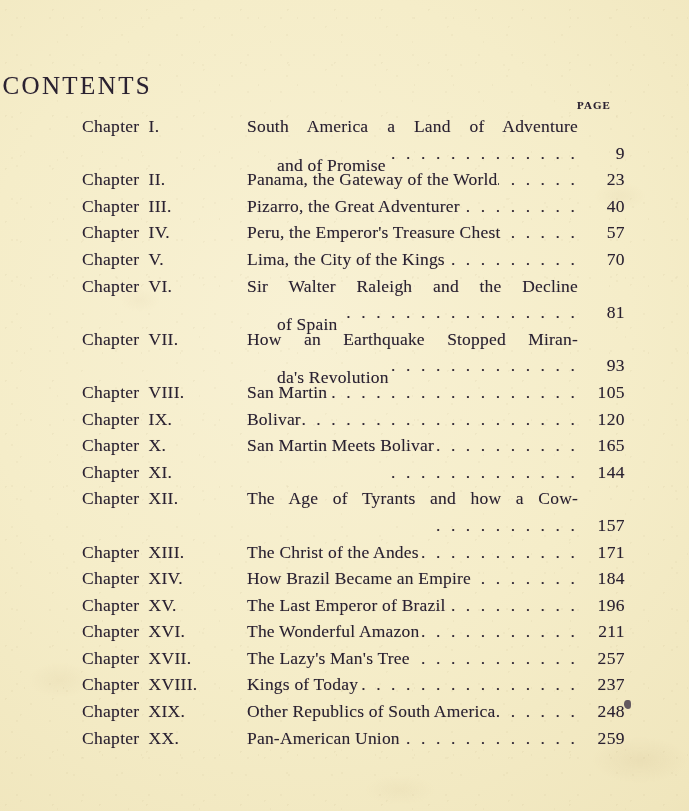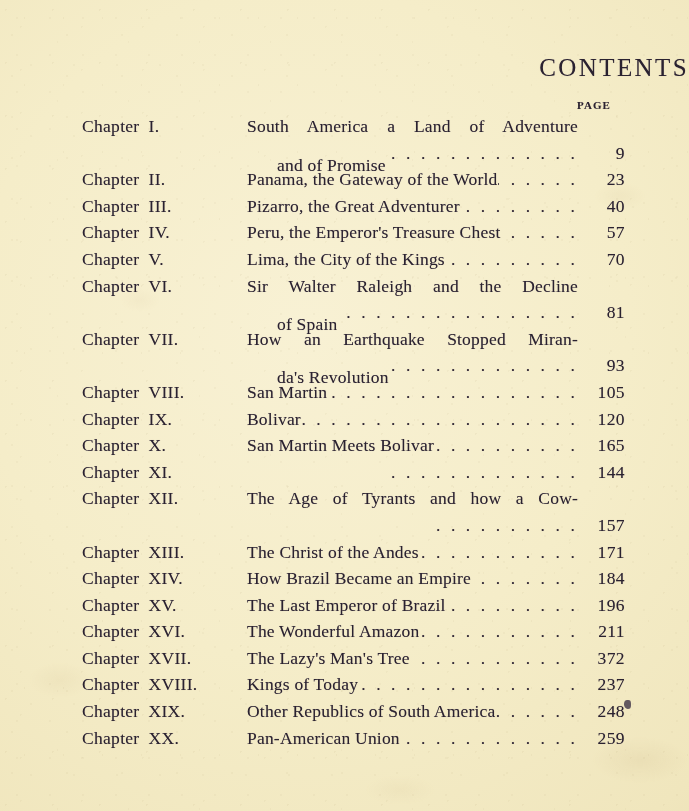--- a/index.html
+++ b/index.html
@@ -66,24 +66,24 @@
     opacity: .85;
   }
 
   .content {
     position: absolute;
     inset: 0;
   }
 
   .page-title {
     position: absolute;
-    top: 54px;
+    top: 72px;
     left: 0;
     right: 0;
-    text-align: right;
+    text-align: left;
     font-size: 25px;
     letter-spacing: 2.4px;
     text-indent: 2.4px;
     font-weight: 400;
     white-space: nowrap;
   }
 
   .page-col-head {
     position: absolute;
     top: 99px;
@@ -323,21 +323,21 @@
           <span class="title-text">The Wonderful Amazon</span>
           <span class="leader" style="left: 419.375px; width: 158.625px; right: auto;">. . . . . . . . . . . . . . . . . . . . . . . . . . . . . . . . . . . . . . . . . . .</span>
           <span class="page-num">211</span>
         </div>
       </div>
       <div class="entry">
         <div class="line">
           <span class="chapter-label"><span>Chapter</span><span class="numeral">XVII.</span></span>
           <span class="title-text">The Lazy's Man's Tree</span>
           <span class="leader" style="left: 409.641px; width: 168.359px; right: auto;">. . . . . . . . . . . . . . . . . . . . . . . . . . . . . . . . . . . . . . . . . . .</span>
-          <span class="page-num">372</span>
+          <span class="page-num">257</span>
         </div>
       </div>
       <div class="entry">
         <div class="line">
           <span class="chapter-label"><span>Chapter</span><span class="numeral">XVIII.</span></span>
           <span class="title-text">Kings of Today</span>
           <span class="leader" style="left: 359.266px; width: 218.734px; right: auto;">. . . . . . . . . . . . . . . . . . . . . . . . . . . . . . . . . . . . . . . . . . .</span>
           <span class="page-num">237</span>
         </div>
       </div>

